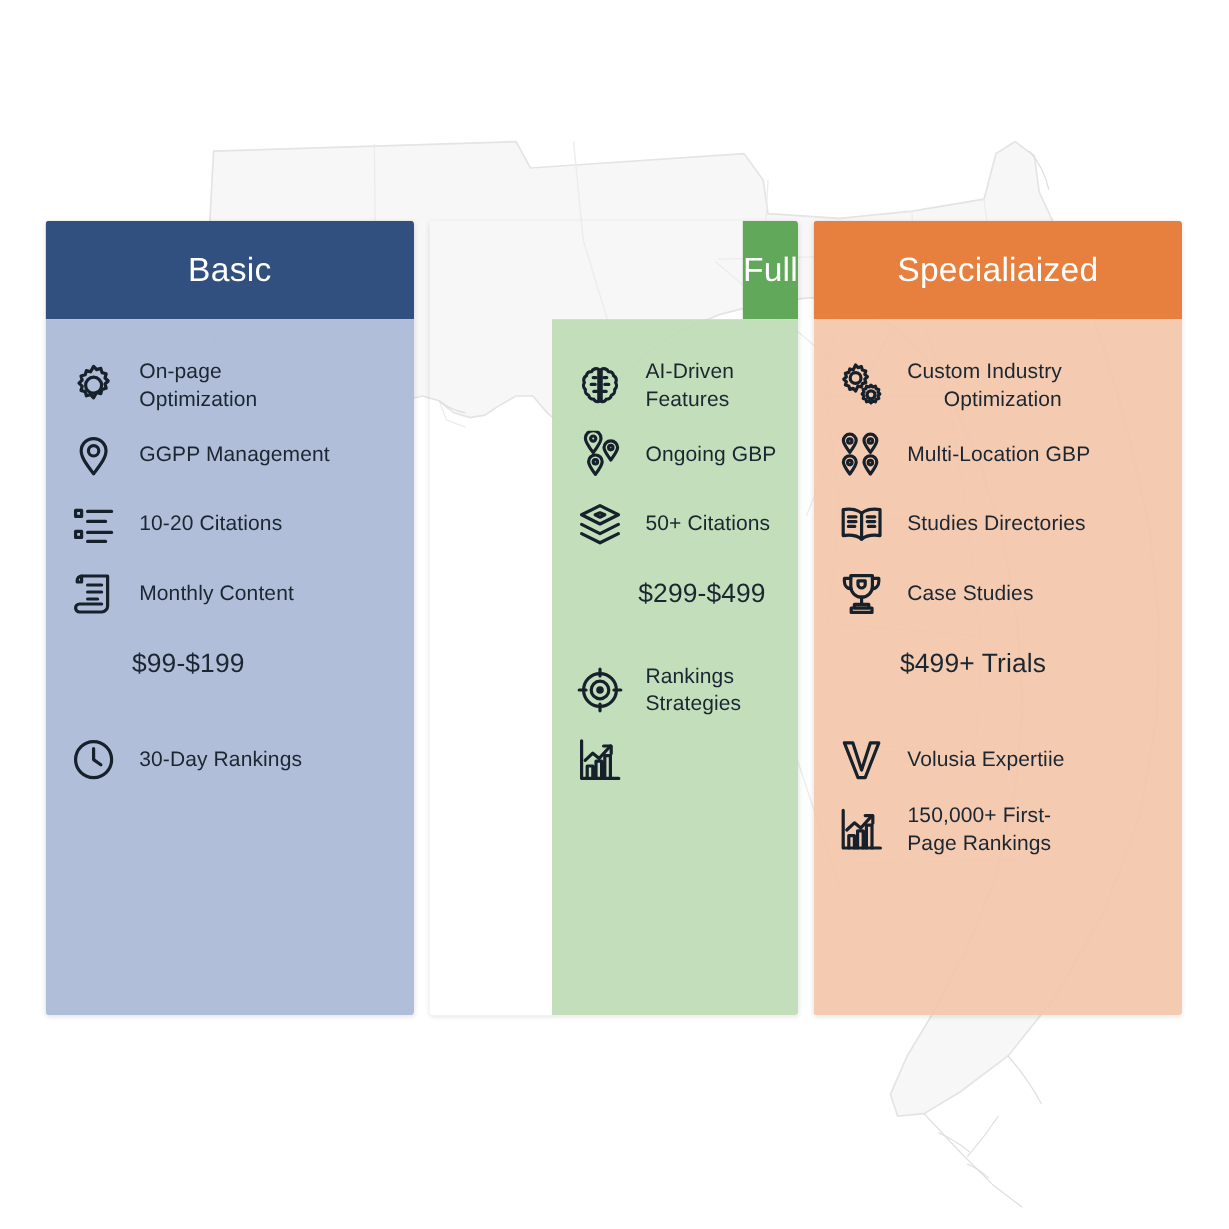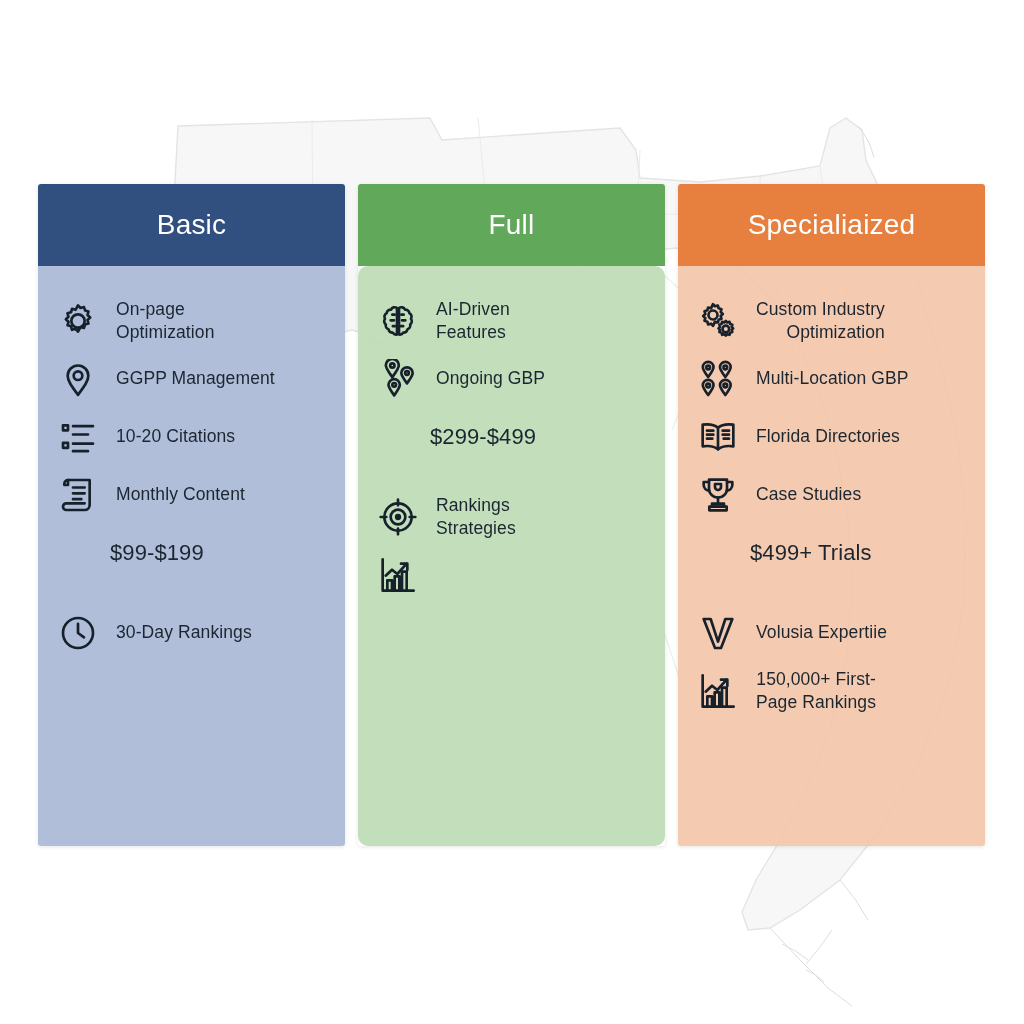--- a/index.html
+++ b/index.html
@@ -34,21 +34,21 @@
     top:184px;
     width:307px;
     height:662px;
     display:flex;
     flex-direction:column;
     border-radius:3px;
     overflow:hidden;
     box-shadow:0 1px 4px rgba(0,0,0,.10);
   }
   .card.c1{ left:38px; }
-  .card.c2{ left:358px; }
+  .card.c2{ left:358px;align-items:flex-end; }
   .card.c3{ left:678px;text-align:right; }
 
   .card-header{
     height:82px;
     flex:0 0 82px;
     display:flex;
     align-items:center;
     justify-content:center;
     color:#ffffff;
     font-size:28px;
@@ -104,21 +104,21 @@
   .card.c1 .card-header{ background:#31507f; }
   .card.c1 .card-body  { background:#adbbd8; }
 
   .card.c2 .card-header{ background:#62a85a; }
   .card.c2 .card-body  { background:#bedcb6; }
 
   .card.c3 .card-header{ background:#e7803e; }
   .card.c3 .card-body  { background:#f3c4a9; }
 
   
-  .card.c2 .card-body  { background:rgba(190,220,182,.93);border-radius:10px; }
+  .card.c2 .card-body  { background:rgba(190,220,182,.93); }
   .card.c3 .card-body  { background:rgba(243,196,169,.90); }
   .card.c1 .card-body  { background:rgba(173,187,216,.95); }
 </style>
 </head>
 <body>
 
 <div id="map-backdrop">
   <svg viewBox="0 0 1024 1024" xmlns="http://www.w3.org/2000/svg" aria-hidden="true">
     <g fill="#f7f7f7" stroke="#e4e4e4" stroke-width="1.4">
       <path d="M178 126 L430 118 L442 140 L620 128 L636 150 L640 178 L700 182 L760 176 L820 166
@@ -262,20 +262,31 @@
               <circle cx="8.6" cy="3.9" r="1.3"></circle>
               <path d="M17.4 14.6c2.1-2.8 3.4-4.6 3.4-6.2a3.4 3.4 0 0 0-6.8 0c0 1.6 1.3 3.4 3.4 6.2z"></path>
               <circle cx="17.4" cy="8.4" r="1.1"></circle>
               <path d="M9.7 21.8c2.1-2.8 3.4-4.6 3.4-6.3a3.4 3.4 0 0 0-6.8 0c0 1.7 1.3 3.5 3.4 6.3z"></path>
               <circle cx="9.7" cy="15.5" r="1.1"></circle>
             </svg>
         </span>
         <span class="feat-label" style="white-space:pre-line">Ongoing GBP</span>
       </div>
 
+      <div class="feature">
+        <span class="feat-icon">
+          <svg viewBox="0 0 24 24">
+              <path d="M12 2.6 2.8 7.2 12 11.8l9.2-4.6z"></path>
+              <path d="M12 6.2 9.6 7.2 12 8.4l2.4-1.2z"></path>
+              <path d="M2.8 12 12 16.6 21.2 12"></path>
+              <path d="M2.8 16.6 12 21.2l9.2-4.6"></path>
+            </svg>
+        </span>
+        <span class="feat-label" style="white-space:pre-line">50+ Citations</span>
+      </div>
 
 
       <div class="feature is-price">
         <span class="feat-label price">$299-$499</span>
       </div>
 
       <div class="feature is-spacer"></div>
 
       <div class="feature">
         <span class="feat-icon">
@@ -341,21 +352,21 @@
 
       <div class="feature">
         <span class="feat-icon">
           <svg viewBox="0 0 24 24">
               <path d="M12 6.4C10 4.7 6.6 4.1 2.8 4.6v13c3.8-.5 7.2.1 9.2 1.8 2-1.7 5.4-2.3 9.2-1.8v-13c-3.8-.5-7.2.1-9.2 1.8z"></path>
               <path d="M12 6.4v13"></path>
               <path d="M5.4 8.2h3.8M5.4 10.6h3.8M5.4 13h3.2"></path>
               <path d="M14.8 8.2h3.8M14.8 10.6h3.8M15.4 13h3.2"></path>
             </svg>
         </span>
-        <span class="feat-label" style="white-space:pre-line">Florida Directories</span>
+        <span class="feat-label" style="white-space:pre-line">Studies Directories</span>
       </div>
 
       <div class="feature">
         <span class="feat-icon">
           <svg viewBox="0 0 24 24">
               <path d="M6.6 2.8h10.8v5.4a5.4 5.4 0 0 1-10.8 0z"></path>
               <path d="M6.6 4.2H3.4v1.6c0 2 1.4 3.4 3.2 3.6"></path>
               <path d="M17.4 4.2h3.2v1.6c0 2-1.4 3.4-3.2 3.6"></path>
               <path d="M12 13.6v3.6"></path>
               <path d="M8.4 17.2h7.2v1.8H8.4z"></path>

